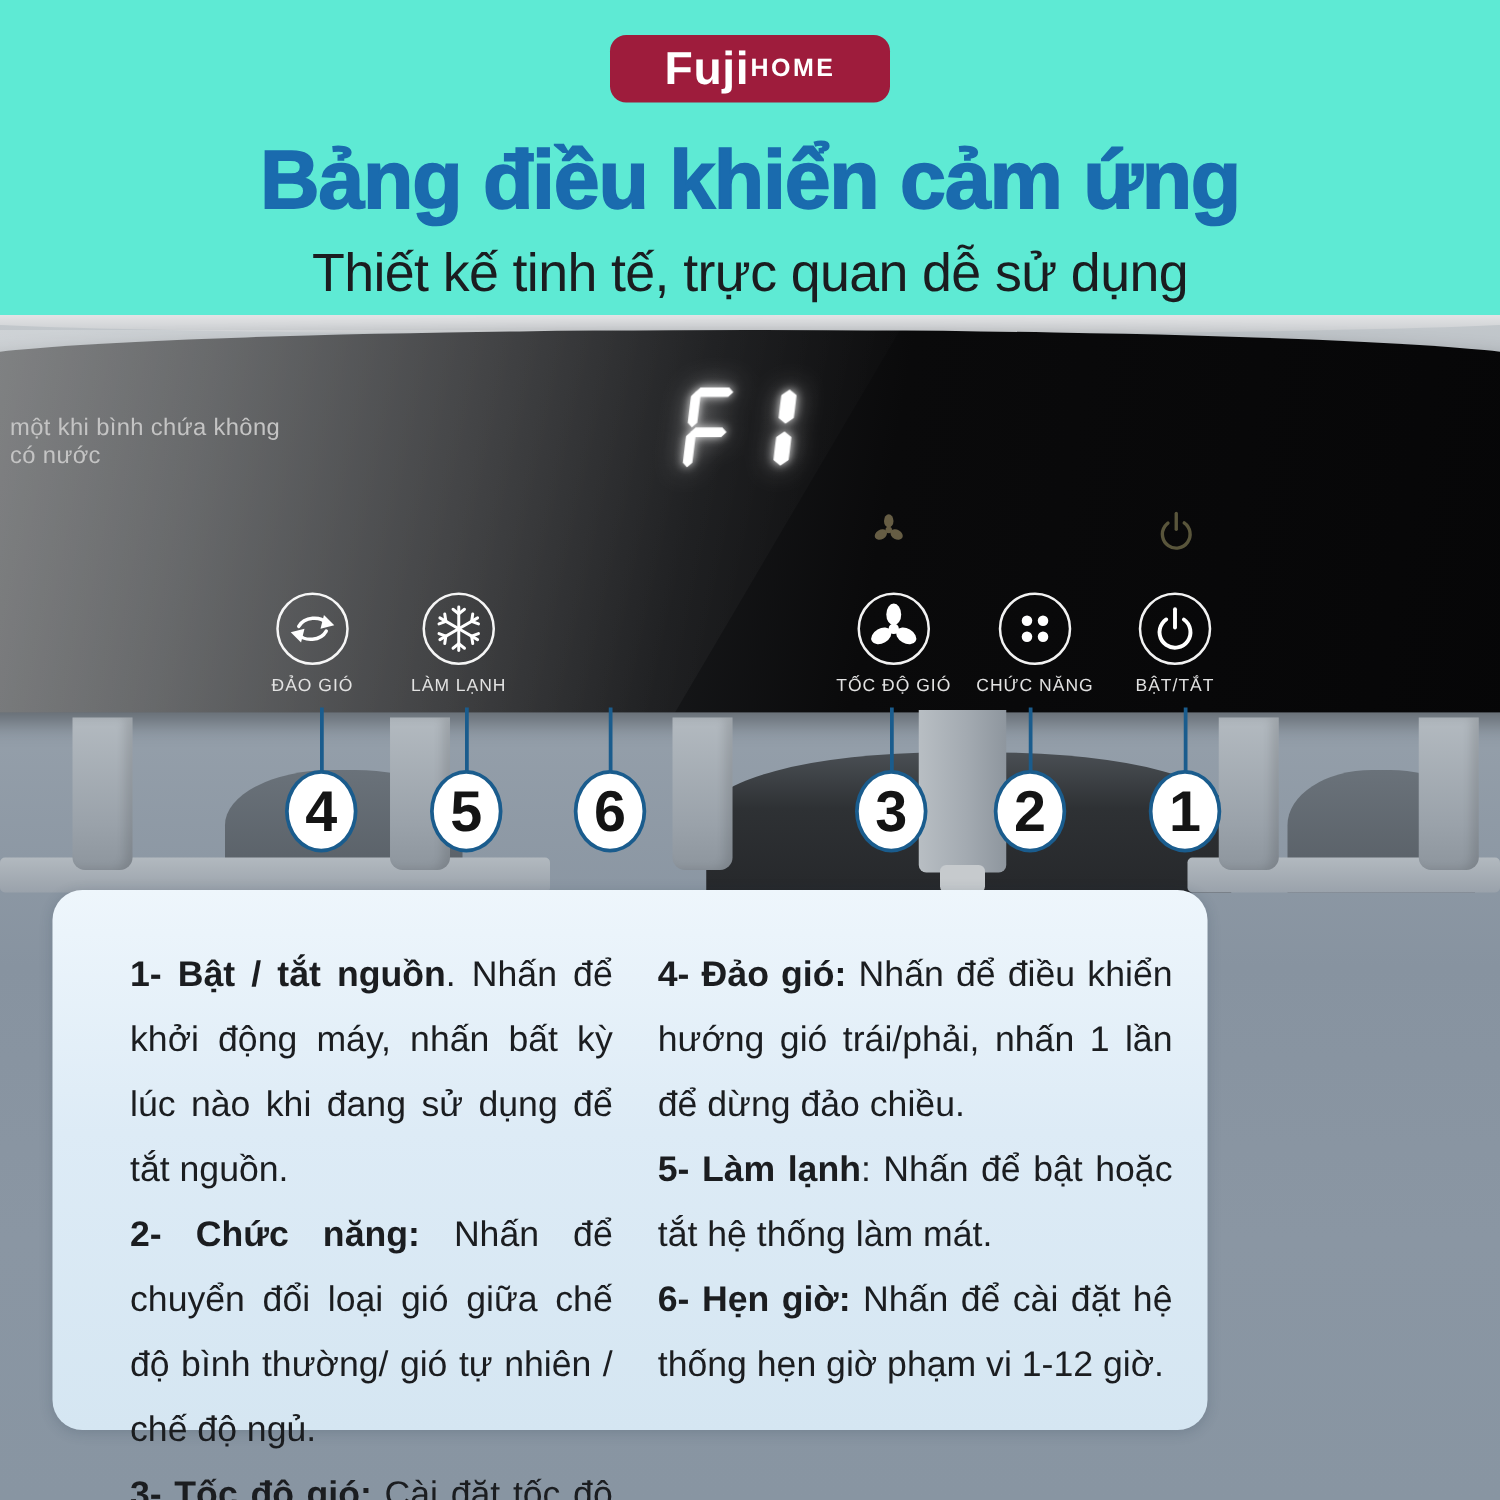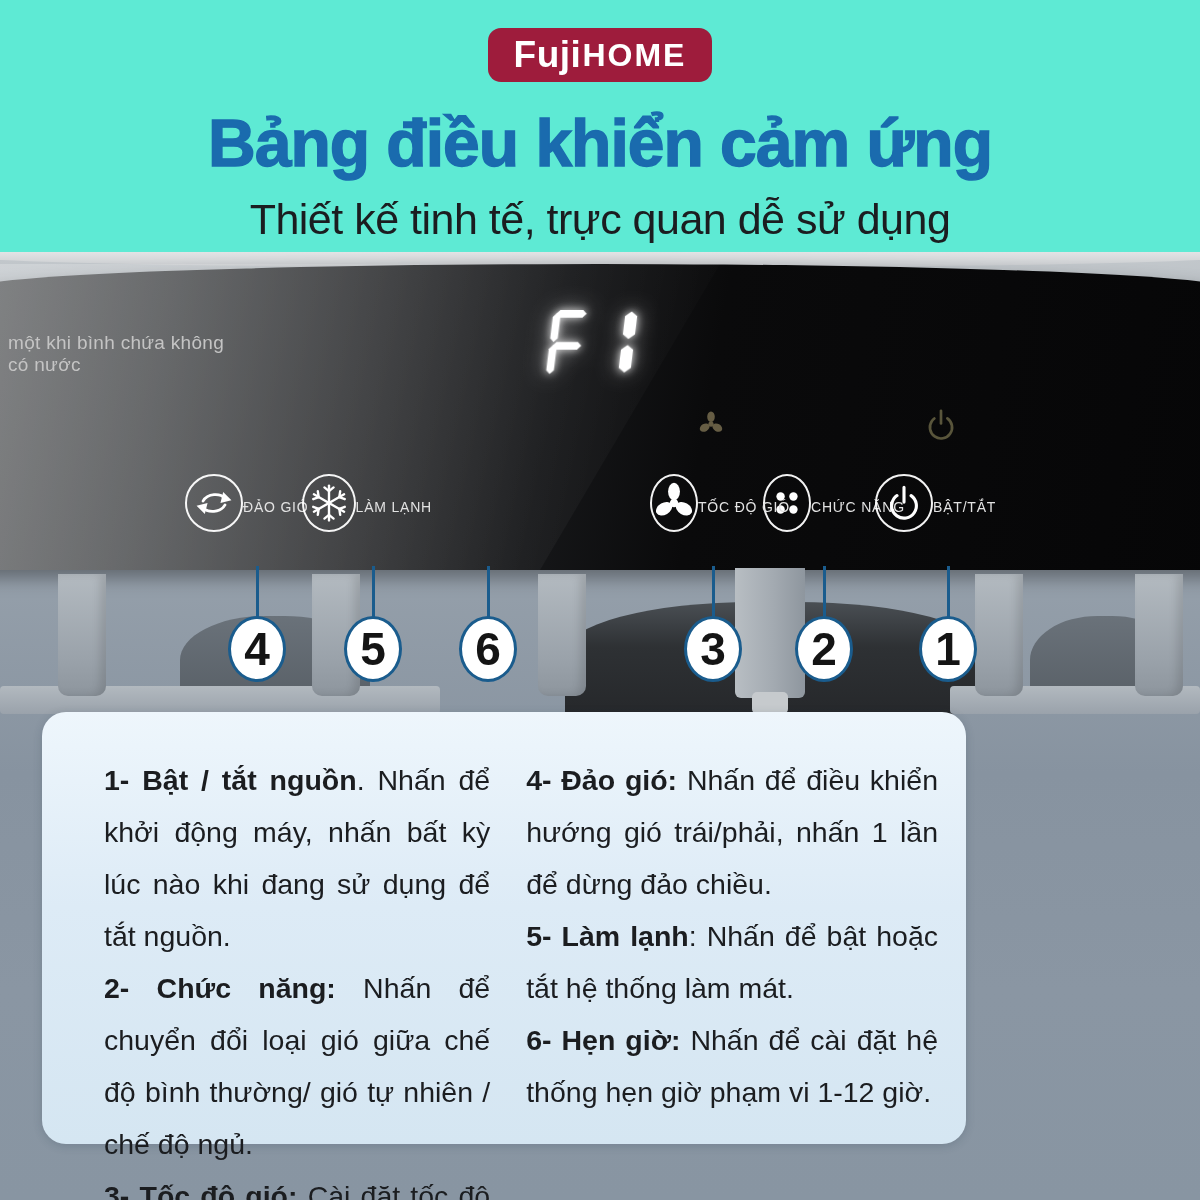--- a/index.html
+++ b/index.html
@@ -4,21 +4,21 @@
 <style>
   html,body{margin:0;padding:0;}
   .stage{position:relative;width:1200px;height:1200px;background:#5eead4;overflow:hidden;
          font-family:"Liberation Sans", sans-serif;}
 
   
   .logo{position:absolute;top:28px;left:50%;transform:translateX(-50%);
         width:224px;height:54px;border-radius:13px;background:#9E1C3C;
         display:flex;align-items:center;justify-content:center;gap:1px;}
   .logo .fuji{color:#fff;font-size:37px;font-weight:700;letter-spacing:0.5px;}
-  .logo .home{color:#fff;font-size:32px;font-weight:700;letter-spacing:2px;}
+  .logo .home{color:#fff;font-size:20px;font-weight:700;letter-spacing:2px;}
   .title{position:absolute;top:98px;left:0;width:100%;text-align:center;
          font-size:66px;line-height:90px;font-weight:700;color:#1A6BAE;
          -webkit-text-stroke:1.4px #1A6BAE;letter-spacing:-1px;}
   .subtitle{position:absolute;top:188px;left:0;width:100%;text-align:center;
             font-size:43px;line-height:62px;font-weight:400;color:#1B1D20;letter-spacing:-0.5px;}
 
   
   .photo{position:absolute;top:252px;left:0;width:1200px;height:948px;overflow:hidden;
          background:linear-gradient(180deg,#c3c8cc 0%,#9aa4ae 26%,#8793a0 55%,#8a96a3 78%,#8895a2 100%);}
   .rim{position:absolute;top:-10px;left:-4%;width:108%;height:26px;border-radius:50%;
@@ -36,21 +36,21 @@
   
   .display{position:absolute;top:58px;left:544px;display:flex;gap:26px;
            transform:skewX(-7deg);
            filter:drop-shadow(0 0 4px rgba(255,255,255,0.85)) drop-shadow(0 0 10px rgba(255,255,255,0.45));}
   .display svg{display:block;}
 
   
   .dim-ico{position:absolute;opacity:0.95;}
 
   
-  .btn{position:absolute;top:222px;width:130px;display:flex;flex-direction:row;align-items:center;}
+  .btn{position:absolute;top:222px;width:130px;display:flex;flex-direction:column;align-items:center;}
   .btn-circle{width:58px;height:58px;border:2.5px solid rgba(255,255,255,0.95);border-radius:50%;
               display:flex;align-items:center;justify-content:center;box-sizing:border-box;}
   .btn-label{margin-top:8px;color:#e2e2e2;font-size:14px;letter-spacing:0.8px;white-space:nowrap;}
 
   
   .pillar{position:absolute;top:322px;width:48px;height:122px;border-radius:0 0 10px 10px;
           background:linear-gradient(180deg,#b3bac0 0%,#9aa2aa 70%,#8d959d 100%);
           box-shadow:inset -6px 0 8px rgba(0,0,0,0.12);}
   .cavity{position:absolute;background:linear-gradient(180deg,#4a4f54 0%,#2e3134 40%,#26282b 100%);
           border-radius:45% 45% 0 0;}

